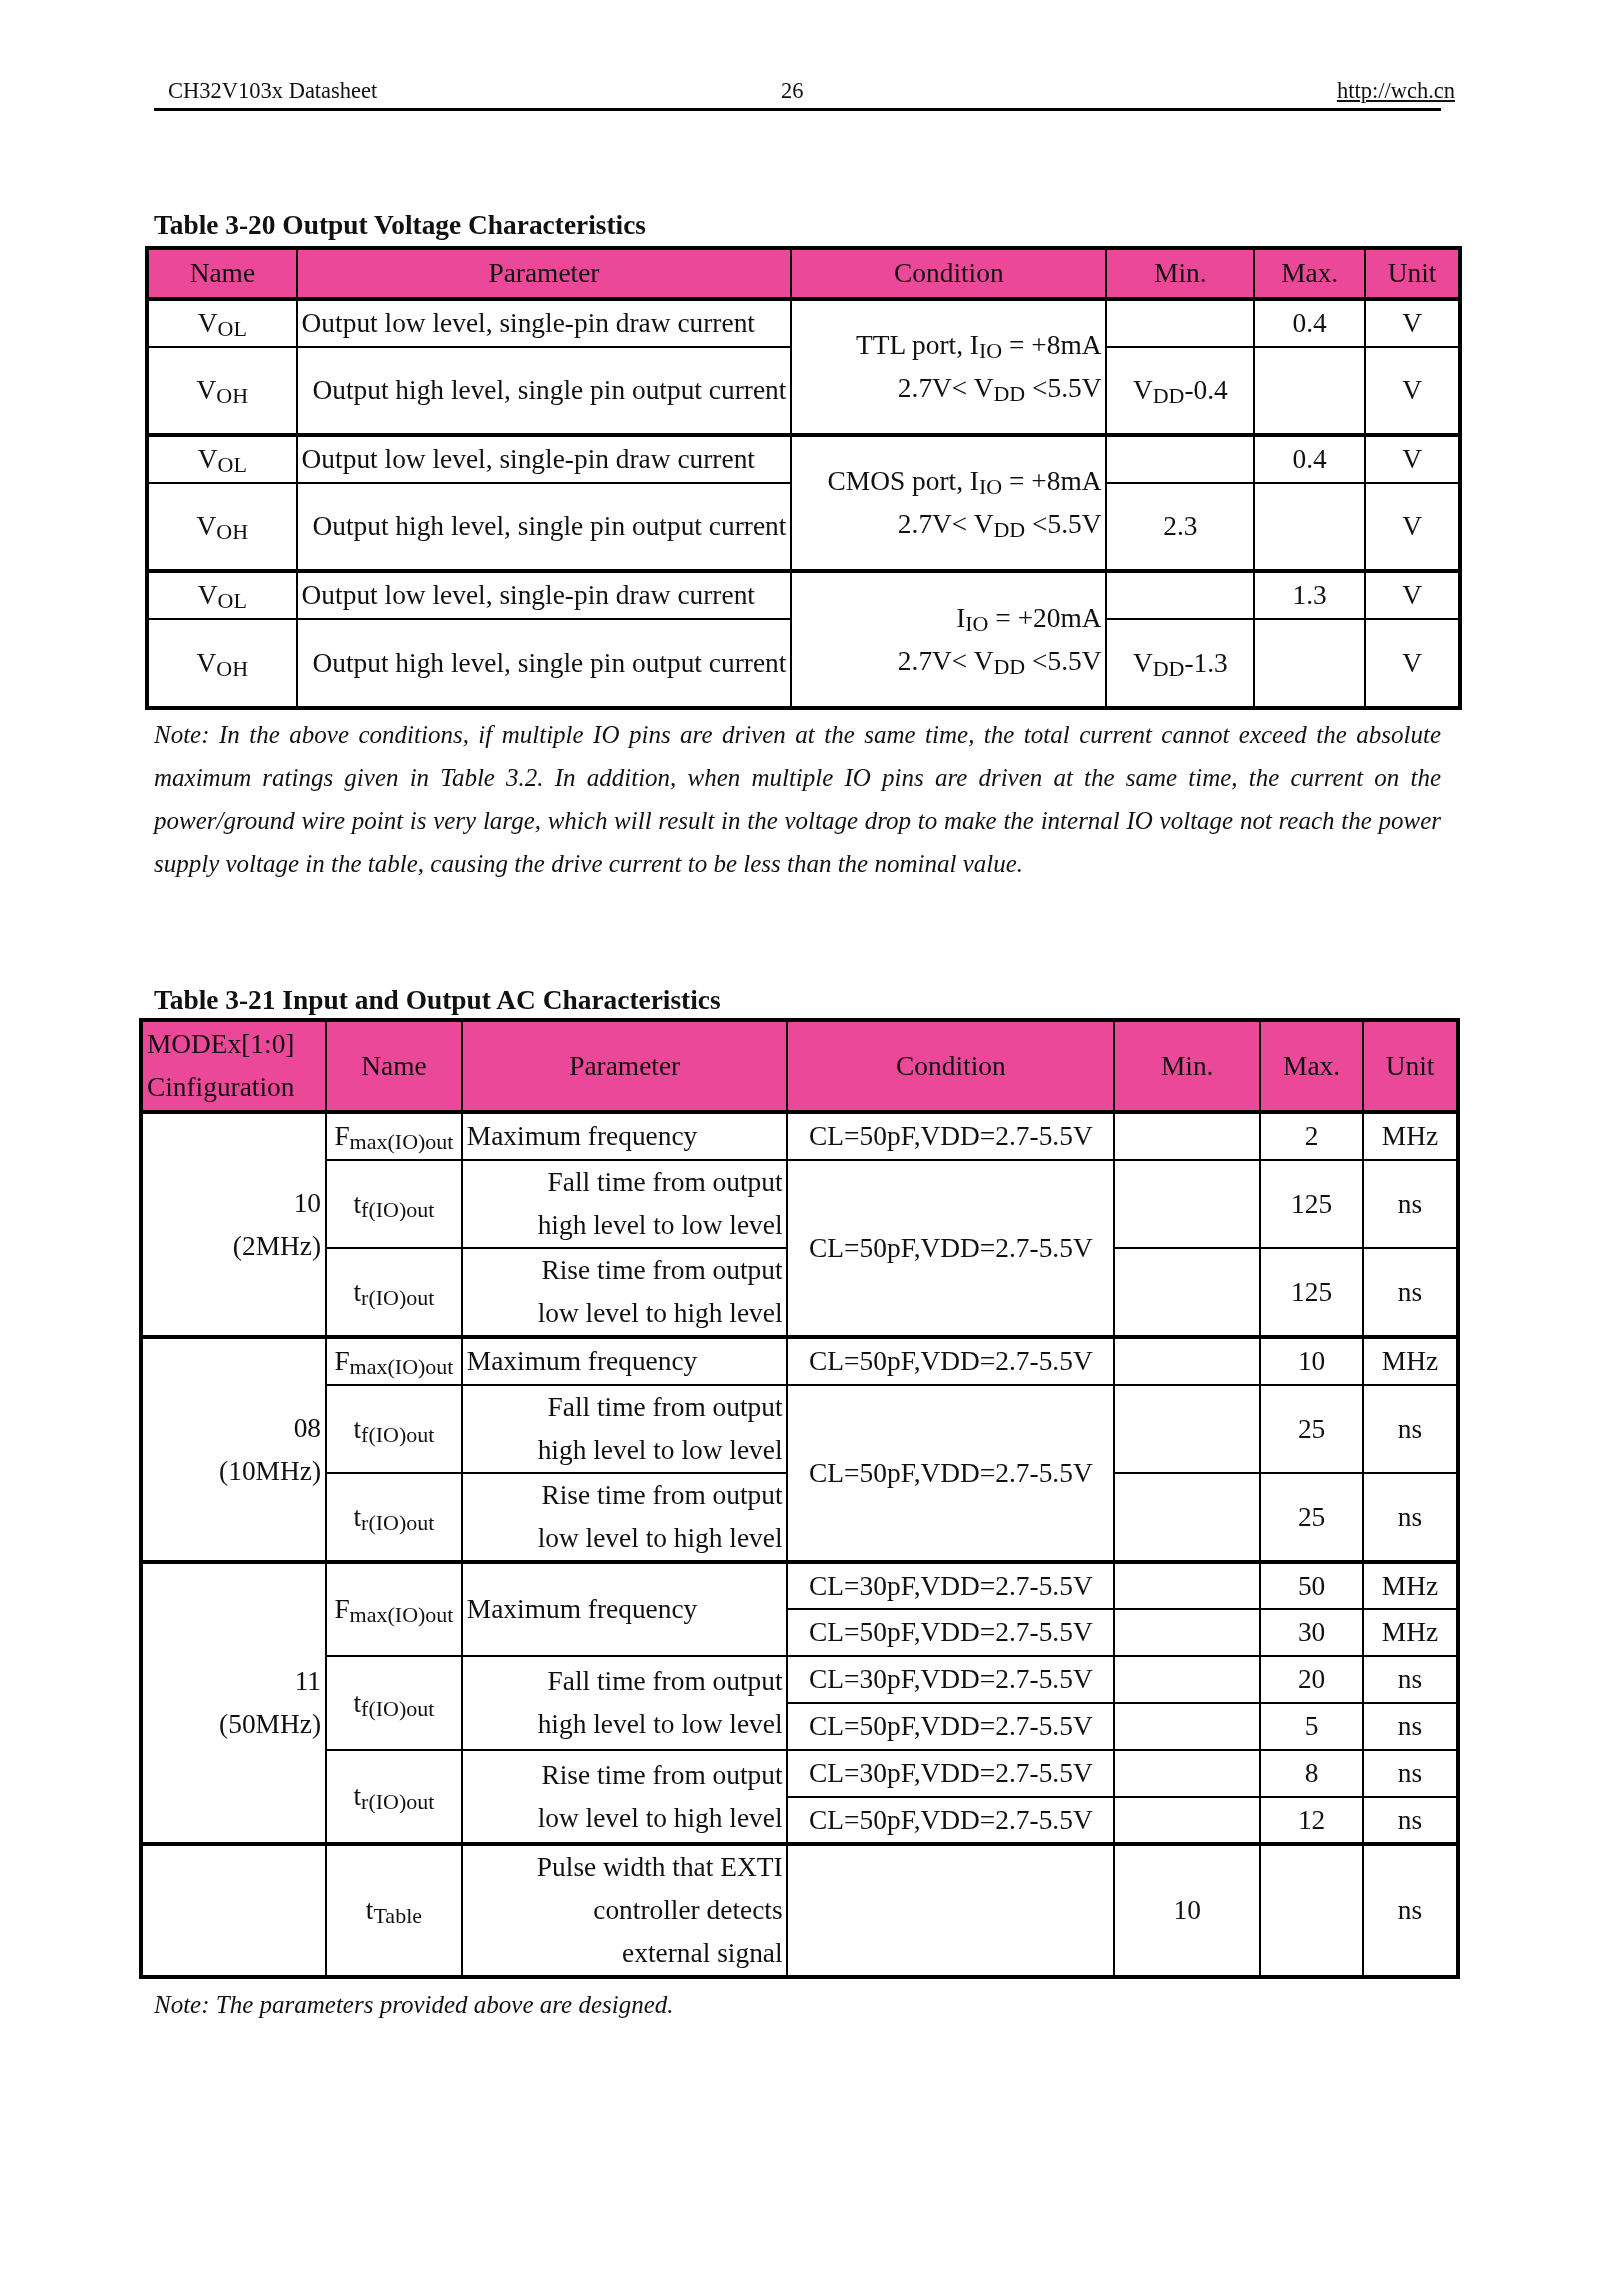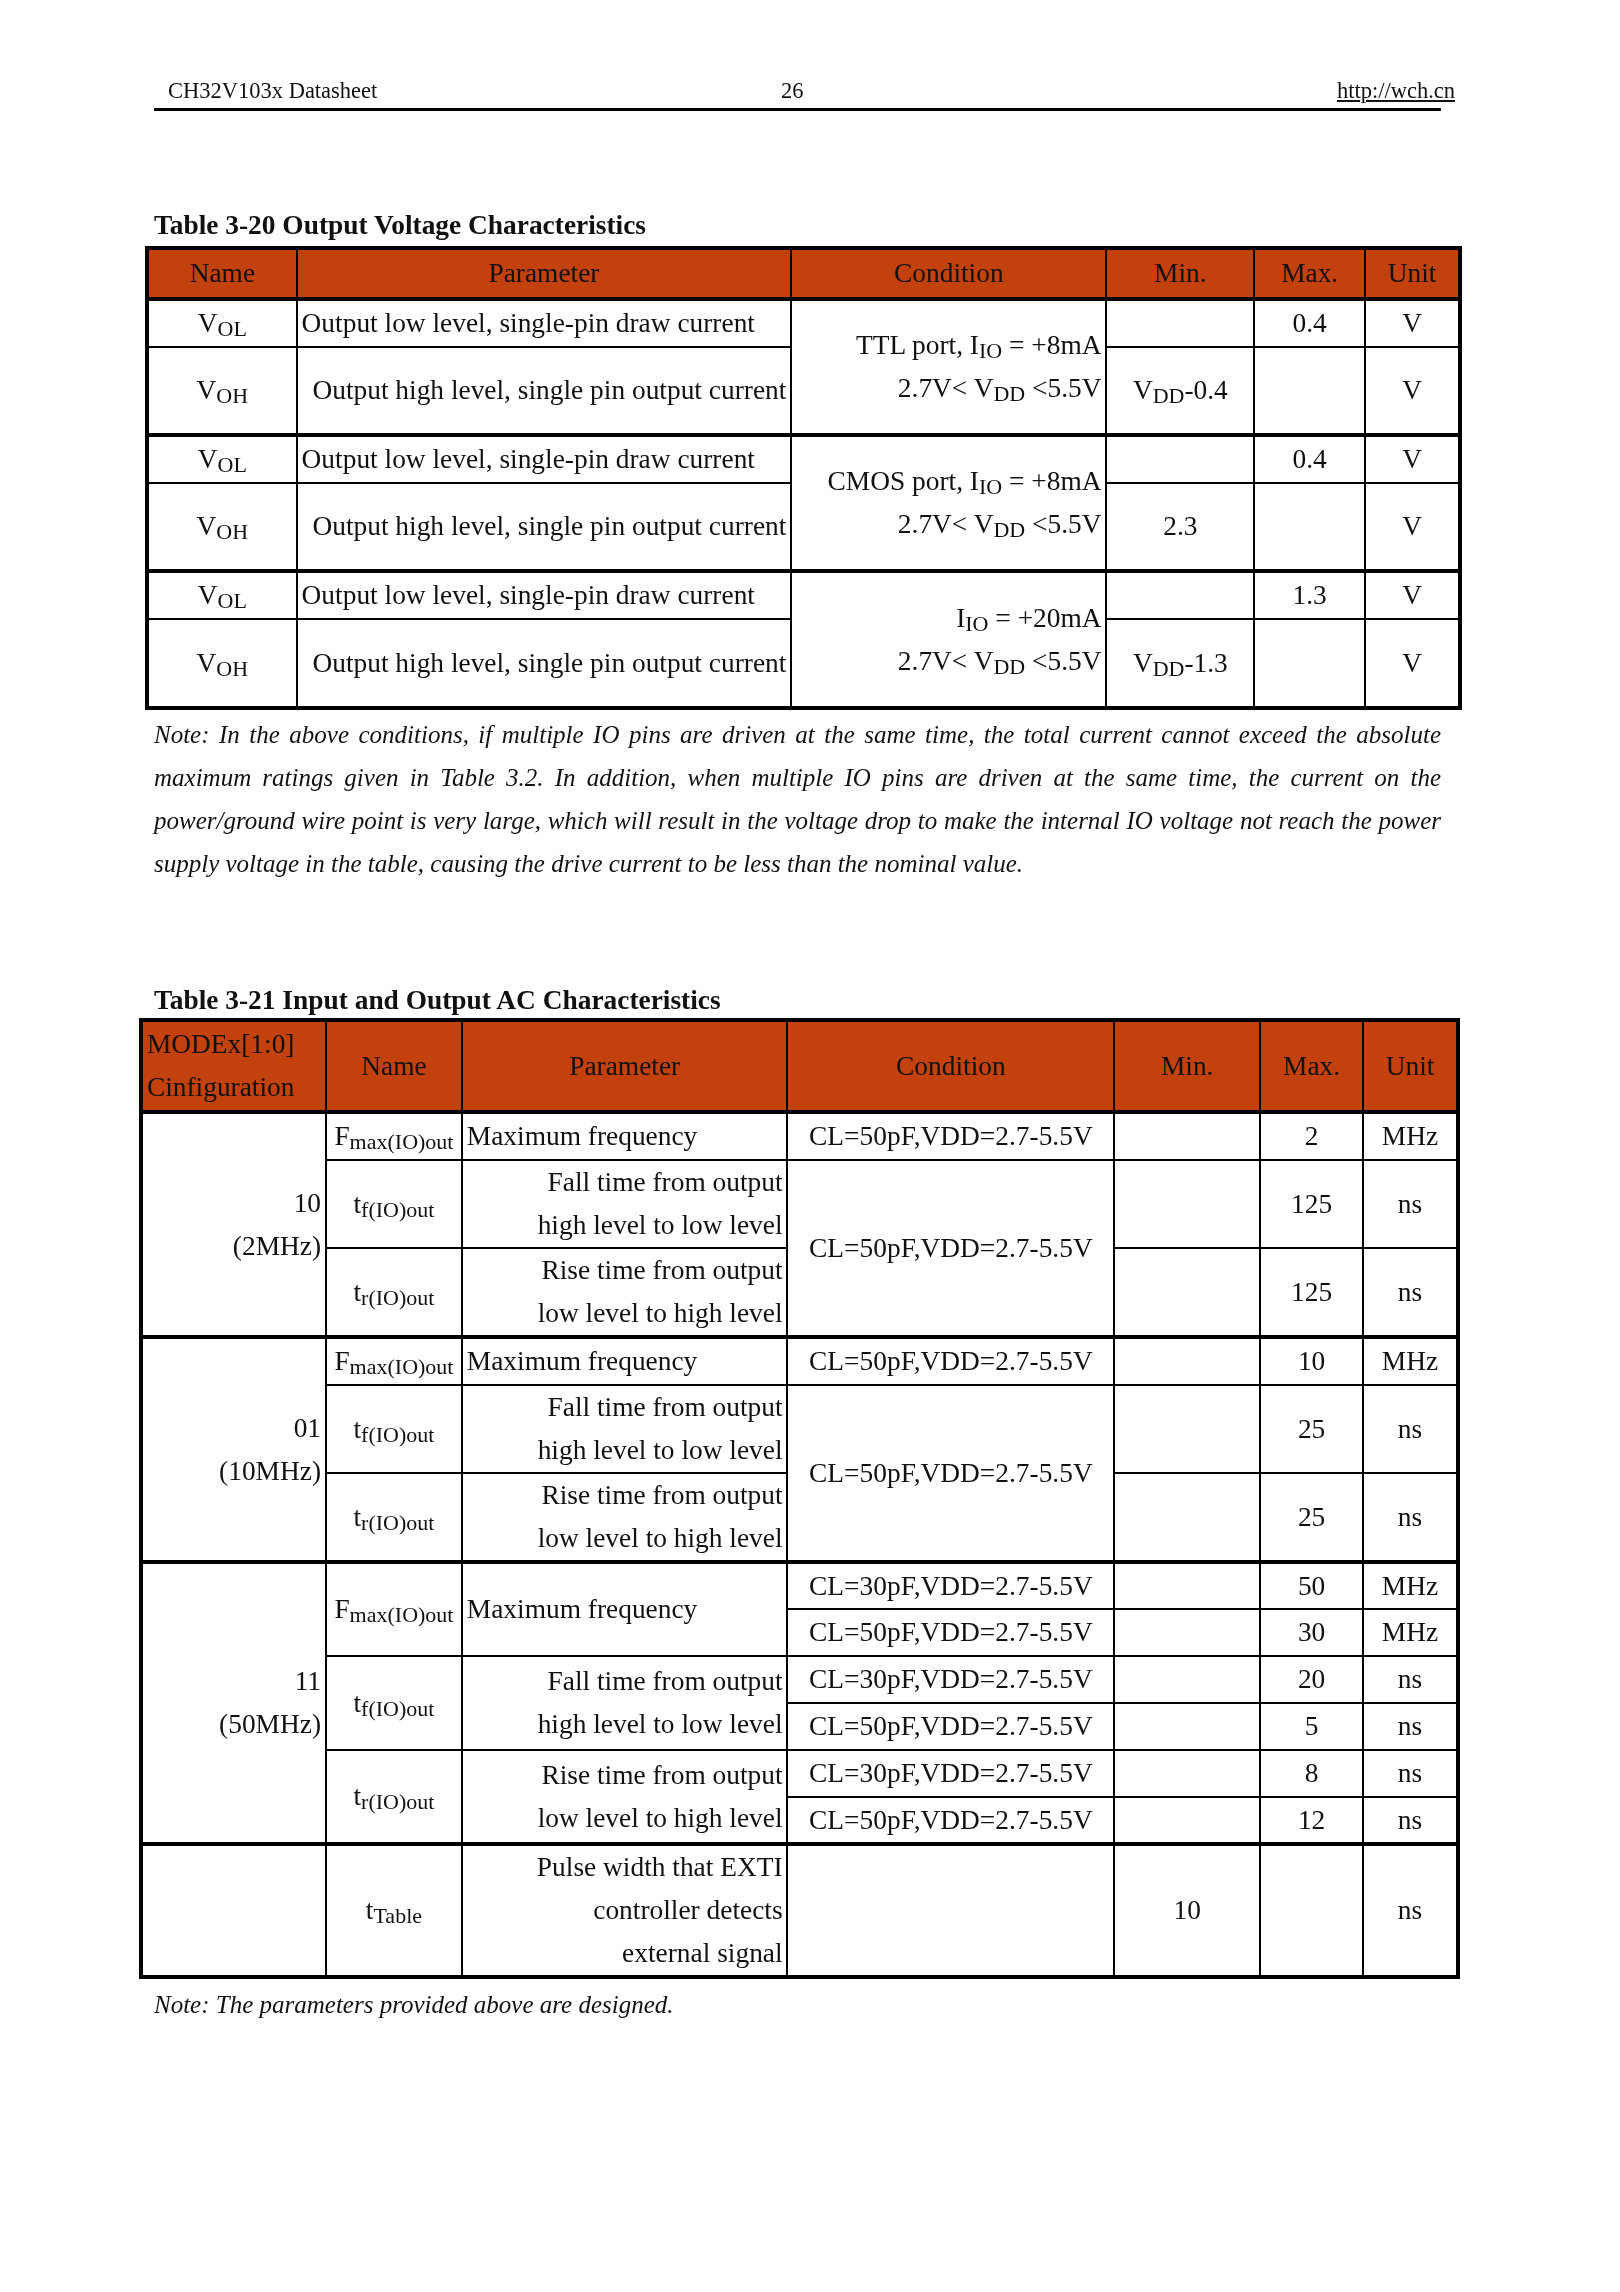--- a/index.html
+++ b/index.html
@@ -9,21 +9,21 @@
   .hdr .l { position: absolute; left: 0; top: 2px; }
   .hdr .c { position: absolute; left: 613px; top: 2px; }
   .hdr .r { position: absolute; right: 0; top: 2px; text-decoration: underline; }
   .hdr-rule { position: absolute; top: 108px; left: 154px; width: 1287px; height: 2.9px; background: #000; }
 
   .caption { position: absolute; font-weight: bold; font-size: 27.4px; }
   .note { position: absolute; font-style: italic; font-size: 25px; line-height: 43px; text-align: justify; }
 
   table { position: absolute; border-collapse: collapse; font-size: 27.4px; }
   td, th { border: 2px solid #000; padding: 0 3.9px; vertical-align: middle; font-weight: normal; }
-  th { background: #c2410c; text-align: center; border-bottom: 4.9px solid #000; }
+  th { background: #ec4899; text-align: center; border-bottom: 4.9px solid #000; }
   .thick-top td { border-top: 4.9px solid #000; }
   table.outer { outline: 4.9px solid #000; outline-offset: -2px; }
   .ctr { text-align: center; }
   .left { text-align: left; }
   sub { font-size: 22px; vertical-align: -3.9px; line-height: 0; }
   .lh { line-height: 43px; text-align: right; }
 </style>
 </head>
 <body>
 
@@ -163,21 +163,21 @@
   <tr style="height:87px;">
     <td class="ctr"><span>t</span><sub>r(IO)out</sub></td>
     <td class="left lh"><span>Rise time from output</span><br><span>low level to high level</span></td>
     <td class="ctr"></td>
     <td class="ctr">125</td>
     <td class="ctr">ns</td>
   </tr>
 
   <tr class="thick-top" style="height:48px;">
     <td class="ctr lh" rowspan="3">
-      <span>01</span><br><span>(10MHz)</span>
+      <span>08</span><br><span>(10MHz)</span>
     </td>
     <td class="ctr"><span>F</span><sub>max(IO)out</sub></td>
     <td class="left">Maximum frequency</td>
     <td class="ctr">CL=50pF,VDD=2.7-5.5V</td>
     <td class="ctr"></td>
     <td class="ctr">10</td>
     <td class="ctr">MHz</td>
   </tr>
   <tr style="height:87px;">
     <td class="ctr"><span>t</span><sub>f(IO)out</sub></td>

